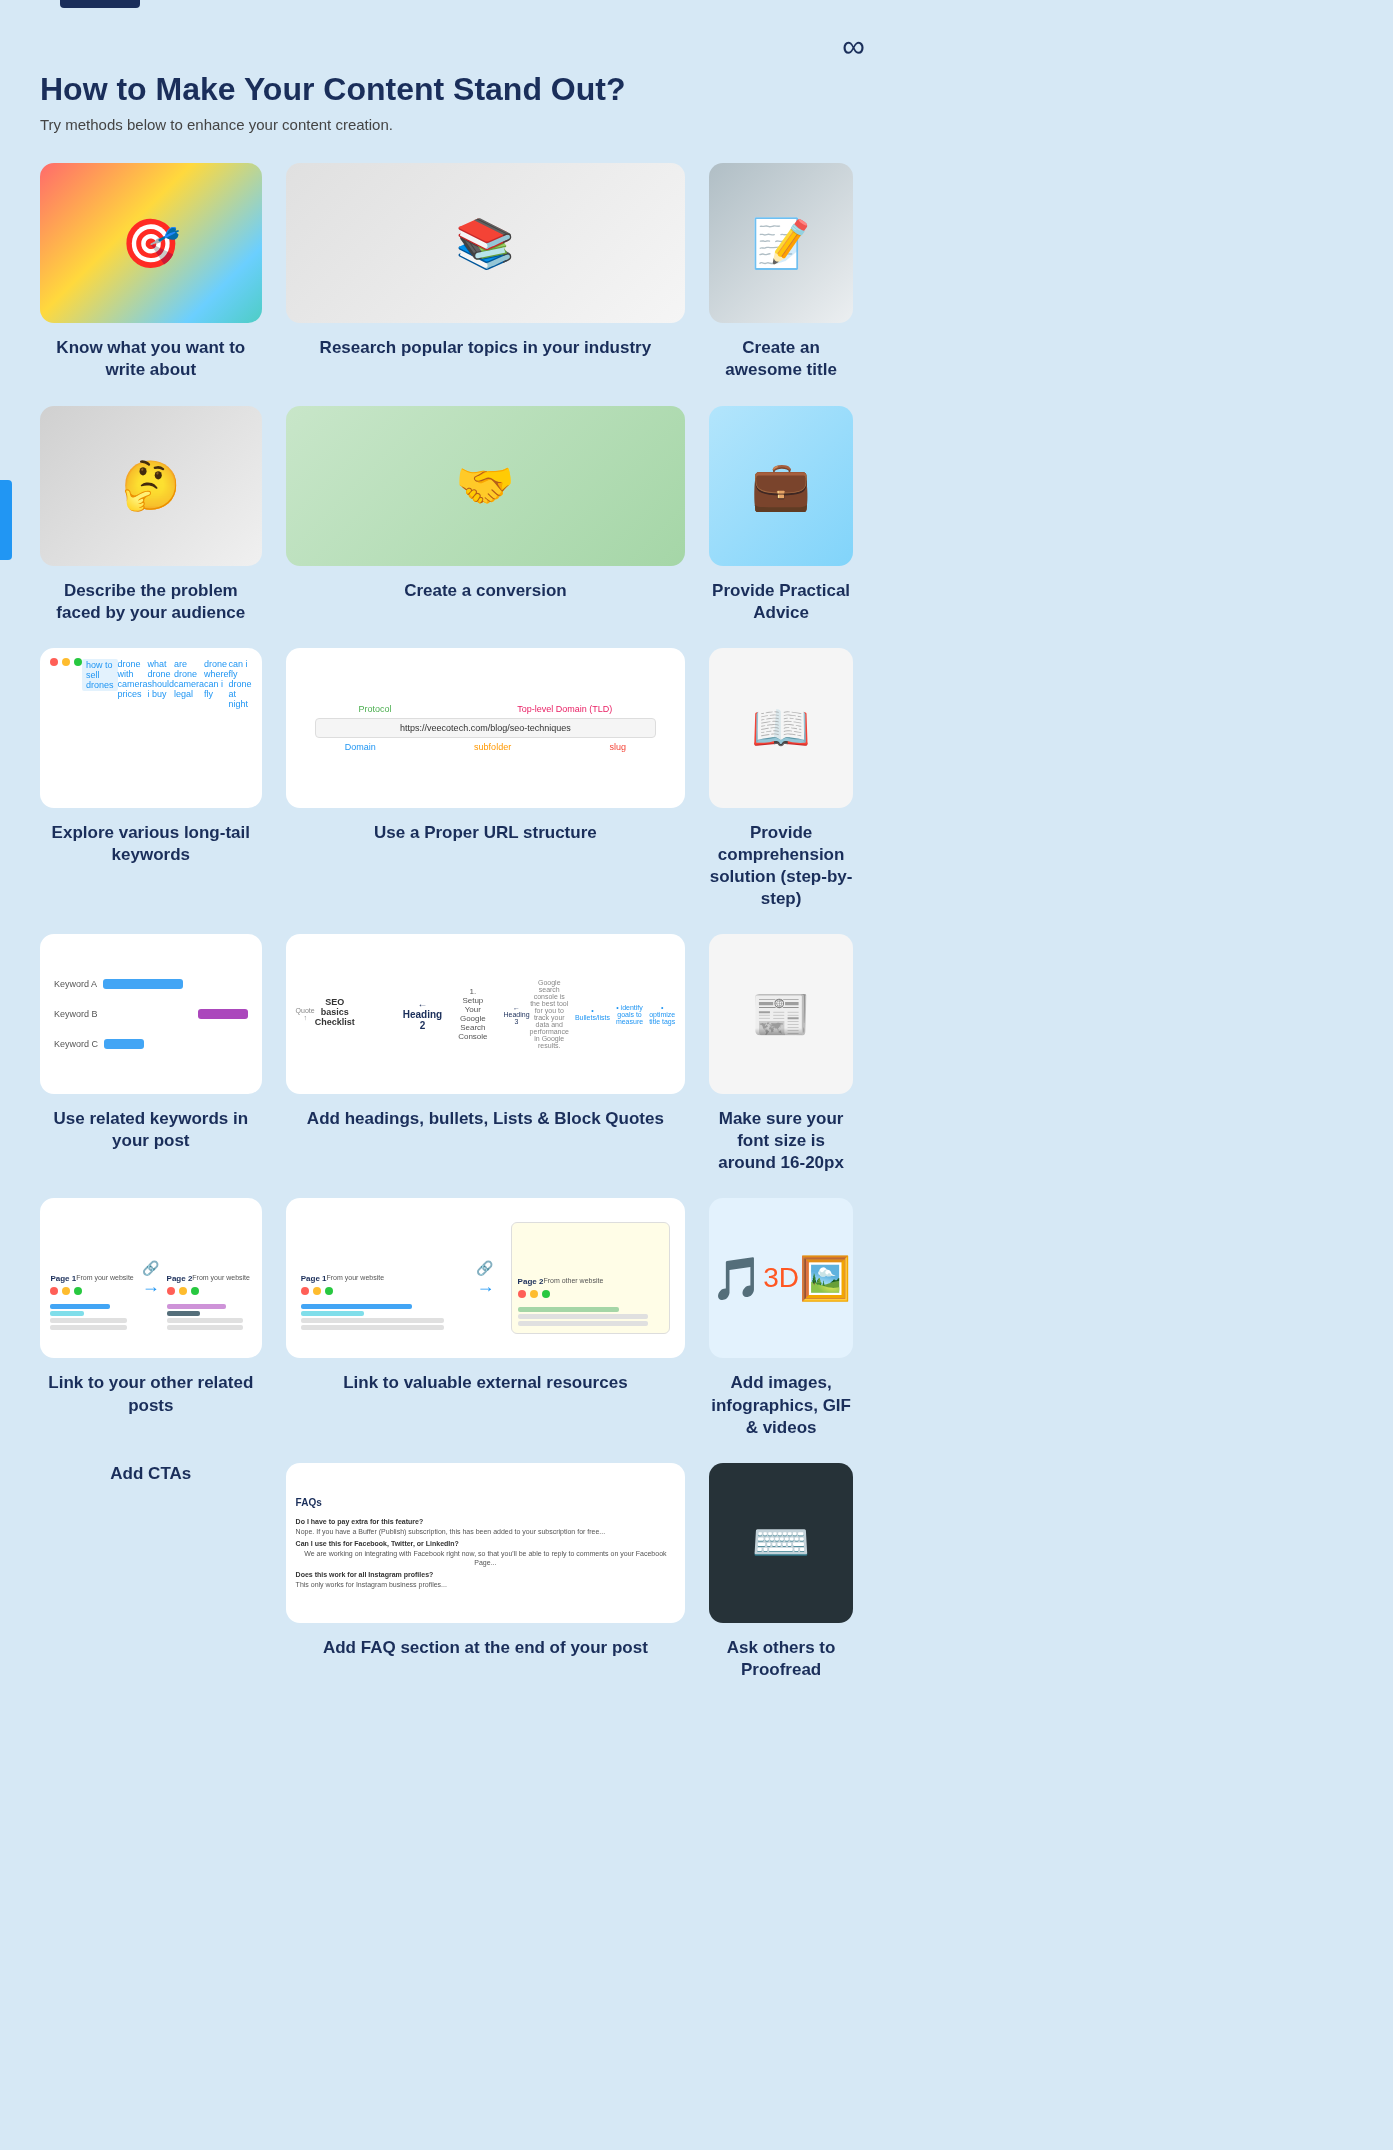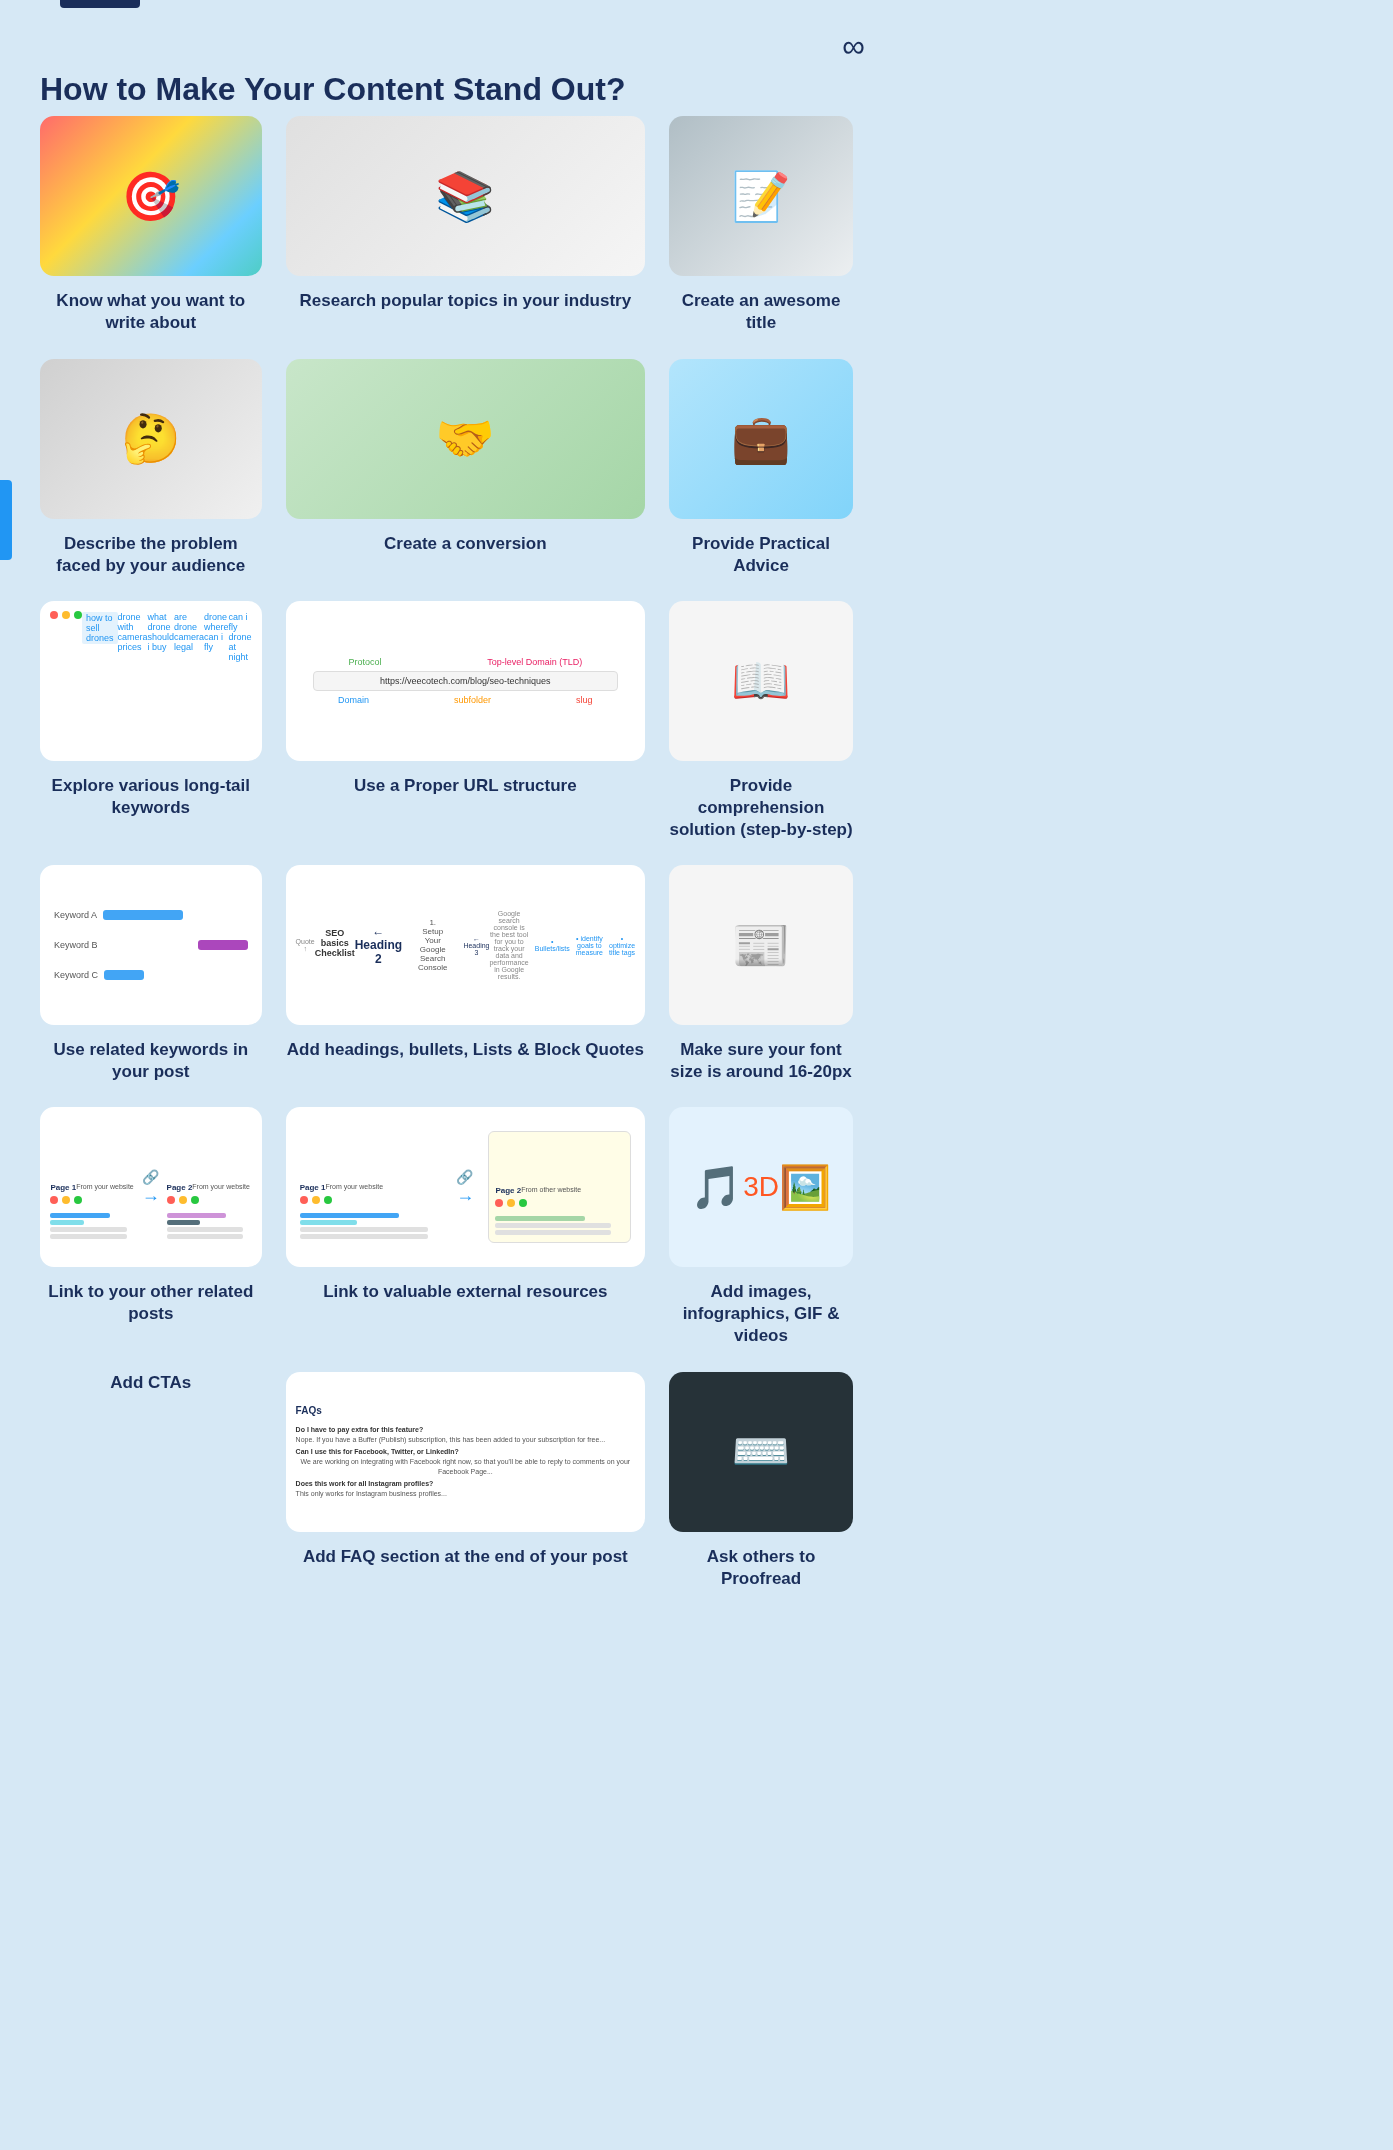--- a/index.html
+++ b/index.html
@@ -248,21 +248,21 @@
       border-radius: 14px;
       padding: 10px;
       display: flex;
       flex-direction: row;
       align-items: center;
       font-size: 8px;
       overflow: hidden;
     }
     .heading-title-sm { font-weight: bold; font-size: 9px; color: #333; margin-bottom: 4px; }
     .heading-tag { color: #888; font-size: 7px; }
-    .heading-h2 { color: #1a2e5a; font-size: 12px; font-weight: bold; }
+    .heading-h2 { color: #1a2e5a; font-size: 10px; font-weight: bold; margin-left: 48px; }
     .heading-h3 { color: #1a2e5a; font-size: 7px; }
     .heading-bullet { color: #2196f3; font-size: 7px; margin-left: 6px; }
 
     
     .img-fontsize {
       background: #f5f5f5;
       border-radius: 14px;
       overflow: hidden;
       position: relative;
     }
@@ -380,20 +380,21 @@
 </head>
 <body>
 
 <div class="top-bar"></div>
 <div class="blue-bar"></div>
 
 <div class="infinity-icon">∞</div>
 
 <div class="main-container">
   <h1 class="page-title">How to Make Your Content Stand Out?</h1>
+  <p class="page-subtitle">Try methods below to enhance your content creation.</p>
 
   <div class="grid">
 
     <div class="card">
       <div class="card-image img-target"></div>
       <div class="card-label">Know what you want to write about</div>
     </div>
 
     <div class="card">
       <div class="card-image img-research"></div>

